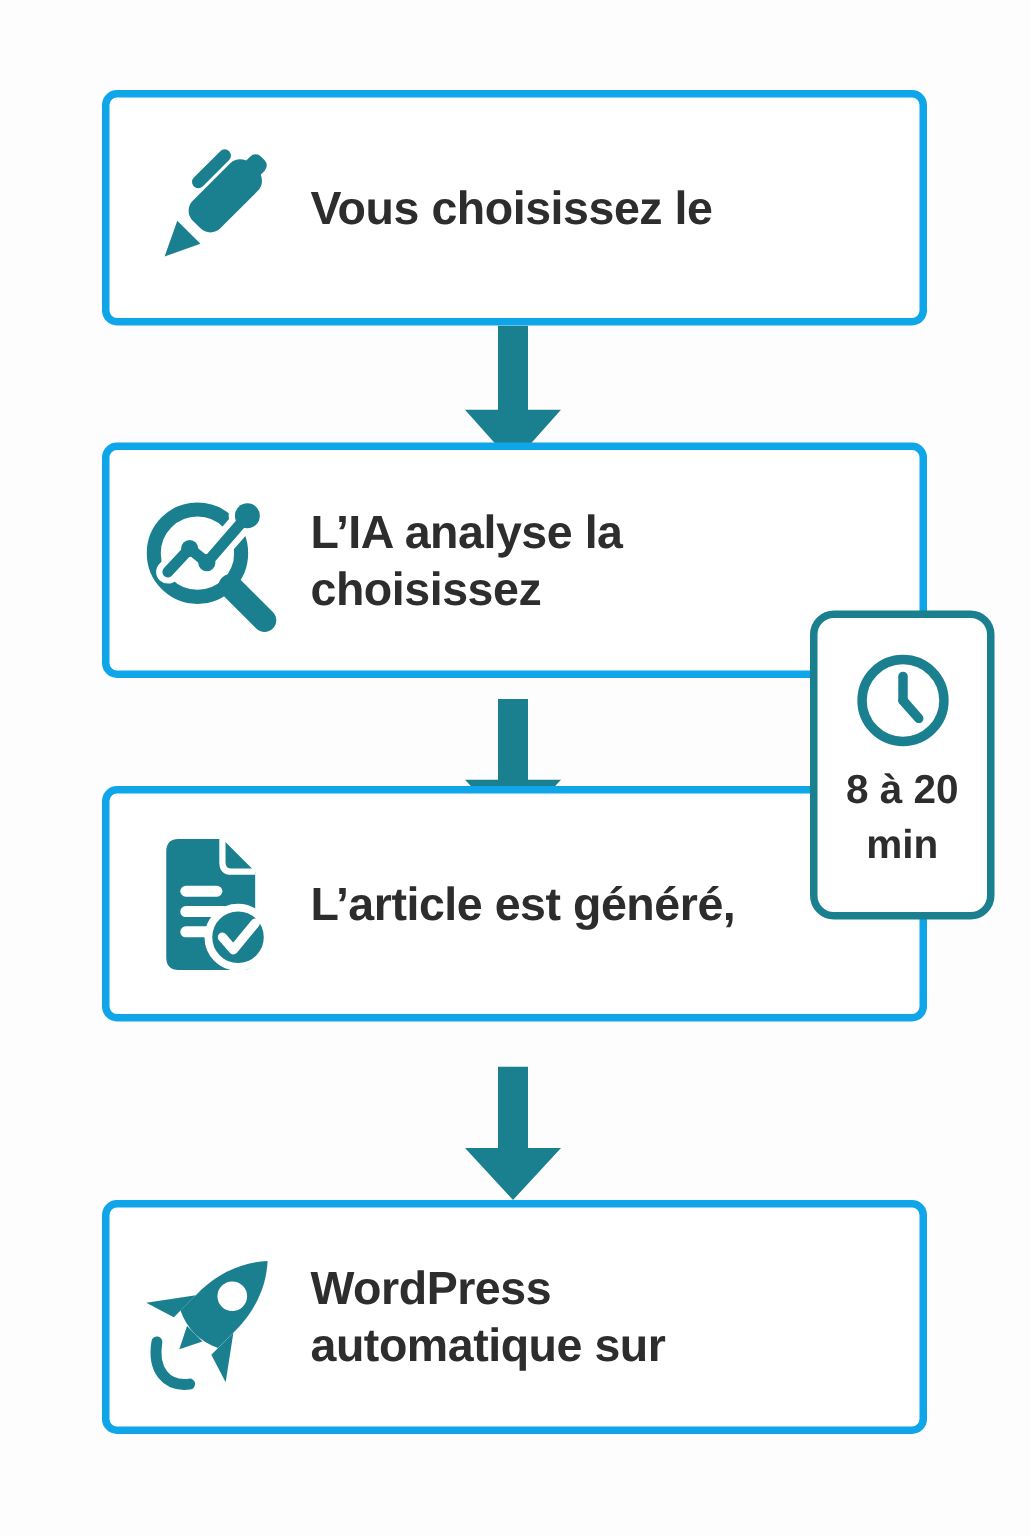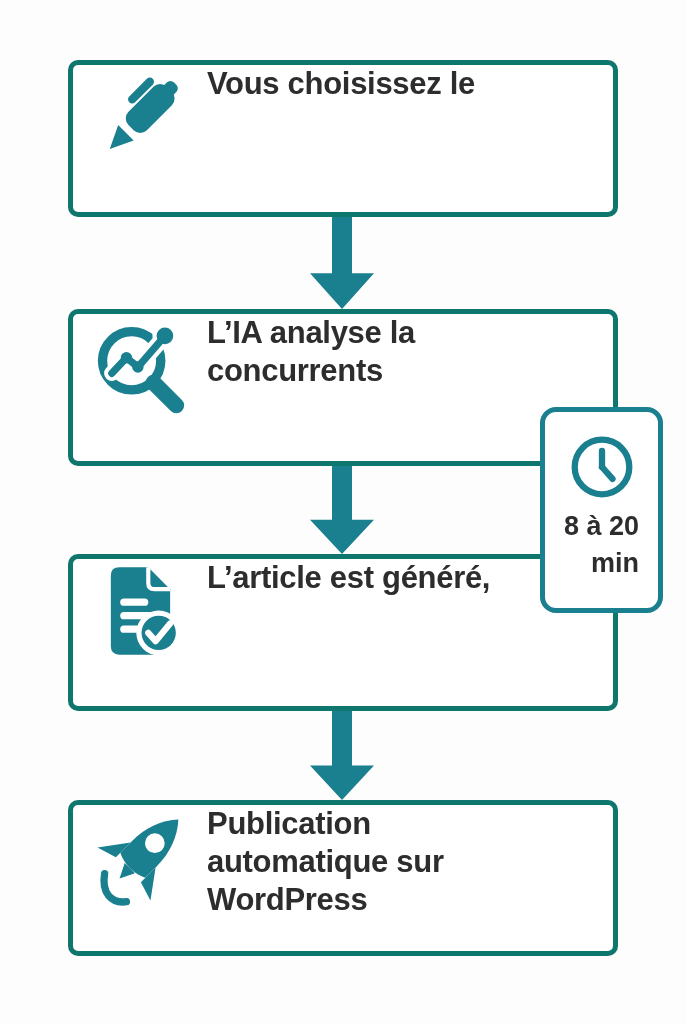--- a/index.html
+++ b/index.html
@@ -10,25 +10,25 @@
     background: #fdfdfd;
     font-family: "Liberation Sans", sans-serif;
     overflow: hidden;
   }
   .step-box {
     position: absolute;
     left: 68px;
     width: 550px;
     height: 157px;
     background: #ffffff;
-    border: 5px solid #0f766e;
+    border: 5px solid #0ea5e9;
     border-radius: 10px;
     box-sizing: border-box;
     display: flex;
-    align-items: flex-start;
+    align-items: center;
     gap: 14px;
     padding-left: 16px;
     z-index: 1;
   }
   .step-icon { width: 104px; height: 104px; flex: none; }
   .step-text {
     font-weight: 700;
     font-size: 31px;
     line-height: 38px;
     color: #2d2d2d;
@@ -58,21 +58,21 @@
   }
   .timer-icon { width: 70px; height: 70px; margin-top: 20px; flex: none; }
   .timer-text {
     margin-top: 6px;
     font-weight: 700;
     font-size: 27px;
     line-height: 37px;
     color: #2d2d2d;
     text-align: center;
   }
-  .timer-text div { white-space: nowrap; text-align: right; }
+  .timer-text div { white-space: nowrap; }
 </style>
 </head>
 <body>
 
 <div class="canvas">
 
   <div class="step-box" style="top:60px">
     <svg class="step-icon" viewBox="0 0 100 100">
       <g fill="#1A7F8F" transform="rotate(45 50 50)">
         <rect x="38" y="12" width="25" height="52" rx="9"></rect>
@@ -83,42 +83,42 @@
     </svg>
     <div class="step-text">
       <div>Vous choisissez le</div>
     </div>
   </div>
 
   <svg class="flow-arrow" style="top:217px; height:92px" viewBox="0 0 64 90" preserveAspectRatio="none">
     <polygon points="22,0 42,0 42,55 64,55 32,90 0,55 22,55" fill="#1A7F8F"></polygon>
   </svg>
 
-  <div class="step-box" style="top:309px">
+  <div class="step-box" style="top:295px">
     <svg class="step-icon" viewBox="0 0 100 100">
       <circle cx="41" cy="45" r="28" fill="none" stroke="#1A7F8F" stroke-width="9"></circle>
       <line x1="62" y1="66" x2="84" y2="88" stroke="#1A7F8F" stroke-width="15" stroke-linecap="round"></line>
       <polyline points="22,57 36,42 47,51 73,21" fill="none" stroke="#FFFFFF" stroke-width="15" stroke-linejoin="round" stroke-linecap="round"></polyline>
       <circle cx="73" cy="21" r="12" fill="#FFFFFF"></circle>
       <polyline points="22,57 36,42 47,51 73,21" fill="none" stroke="#1A7F8F" stroke-width="7" stroke-linejoin="round" stroke-linecap="round"></polyline>
       <circle cx="36" cy="42" r="5.5" fill="#1A7F8F"></circle>
       <circle cx="47" cy="51" r="5.5" fill="#1A7F8F"></circle>
       <circle cx="73" cy="21" r="8" fill="#1A7F8F"></circle>
     </svg>
     <div class="step-text">
       <div>L’IA analyse la</div>
-      <div>concurrents</div>
+      <div>choisissez</div>
     </div>
   </div>
 
   <svg class="flow-arrow" style="top:466px; height:88px" viewBox="0 0 64 90" preserveAspectRatio="none">
     <polygon points="22,0 42,0 42,55 64,55 32,90 0,55 22,55" fill="#1A7F8F"></polygon>
   </svg>
 
-  <div class="step-box" style="top:554px">
+  <div class="step-box" style="top:524px">
     <svg class="step-icon" viewBox="0 0 100 100">
       <path d="M29 8 H57 L78 29 V84 Q78 92 70 92 H29 Q21 92 21 84 V16 Q21 8 29 8 Z" fill="#1A7F8F"></path>
       <path d="M57 8 V23 Q57 29 63 29 H78" fill="none" stroke="#FFFFFF" stroke-width="4"></path>
       <rect x="30" y="38" width="27" height="7" rx="3.5" fill="#FFFFFF"></rect>
       <rect x="30" y="51" width="31" height="7" rx="3.5" fill="#FFFFFF"></rect>
       <rect x="30" y="64" width="21" height="7" rx="3.5" fill="#FFFFFF"></rect>
       <circle cx="67" cy="71" r="19" fill="#1A7F8F" stroke="#FFFFFF" stroke-width="5"></circle>
       <path d="M57 71 L64 79 L78 62" fill="none" stroke="#FFFFFF" stroke-width="6" stroke-linecap="round" stroke-linejoin="round"></path>
     </svg>
     <div class="step-text">
@@ -135,23 +135,22 @@
       <g fill="#1A7F8F" transform="rotate(45 52 48)">
         <path d="M52 0 C63 12 69 28 69 46 L69 62 Q52 70 35 62 L35 46 C35 28 41 12 52 0 Z"></path>
         <path d="M35 48 L16 74 L35 68 Z"></path>
         <path d="M69 48 L88 74 L69 68 Z"></path>
         <path d="M45 66 L52 80 L59 66 Z"></path>
         <circle cx="52" cy="32" r="9.5" fill="#FFFFFF"></circle>
       </g>
       <path d="M36 93 C21 95 12 84 15 66" fill="none" stroke="#1A7F8F" stroke-width="7" stroke-linecap="round"></path>
     </svg>
     <div class="step-text">
-      <div>Publication</div>
+      <div>WordPress</div>
       <div>automatique sur</div>
-      <div>WordPress</div>
     </div>
   </div>
 
   <div class="timer-box">
     <svg class="timer-icon" viewBox="0 0 100 100">
       <circle cx="50" cy="50" r="39" fill="none" stroke="#1A7F8F" stroke-width="9"></circle>
       <path d="M50 50 V27" fill="none" stroke="#1A7F8F" stroke-width="9" stroke-linecap="round"></path>
       <path d="M50 50 L65 67" fill="none" stroke="#1A7F8F" stroke-width="9" stroke-linecap="round"></path>
     </svg>
     <div class="timer-text">

